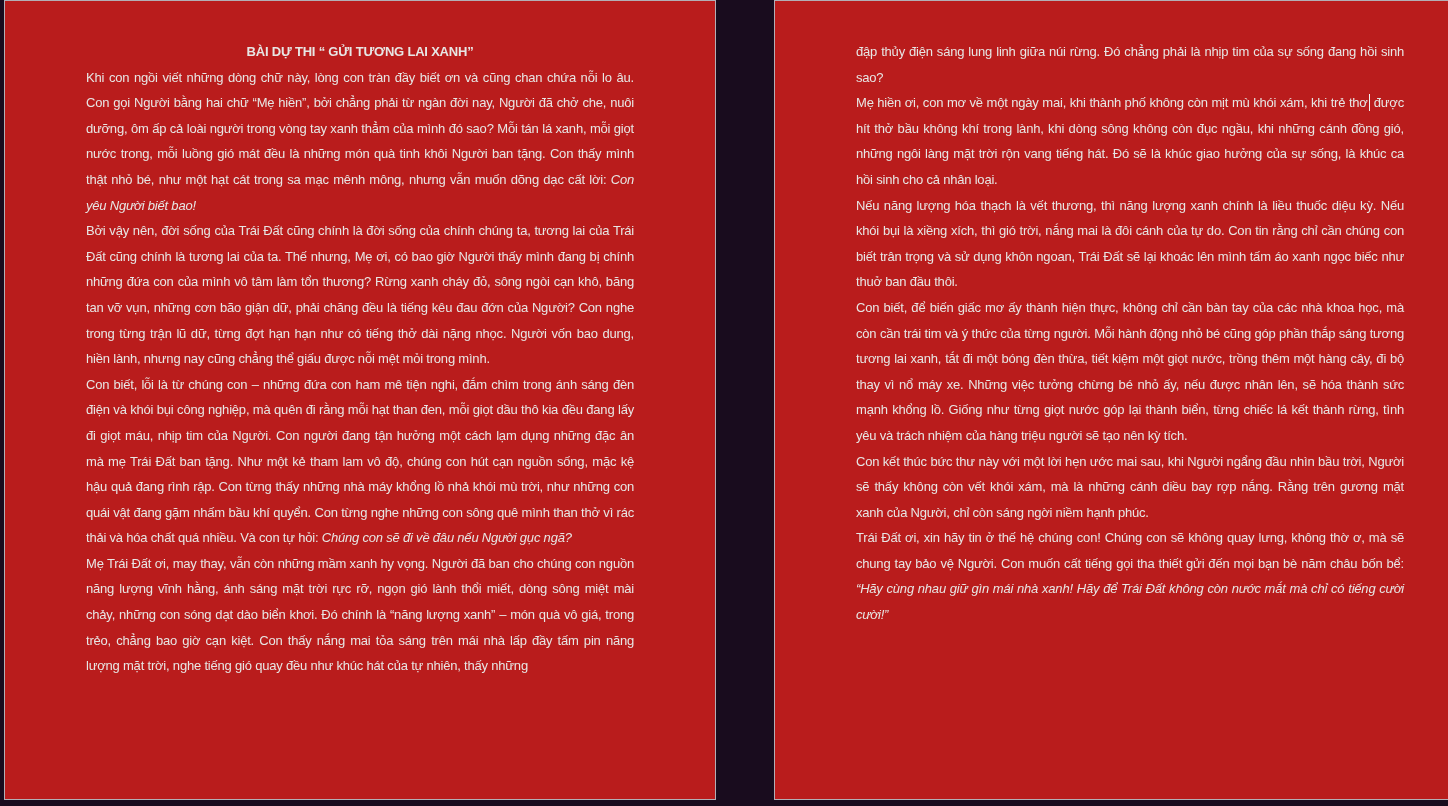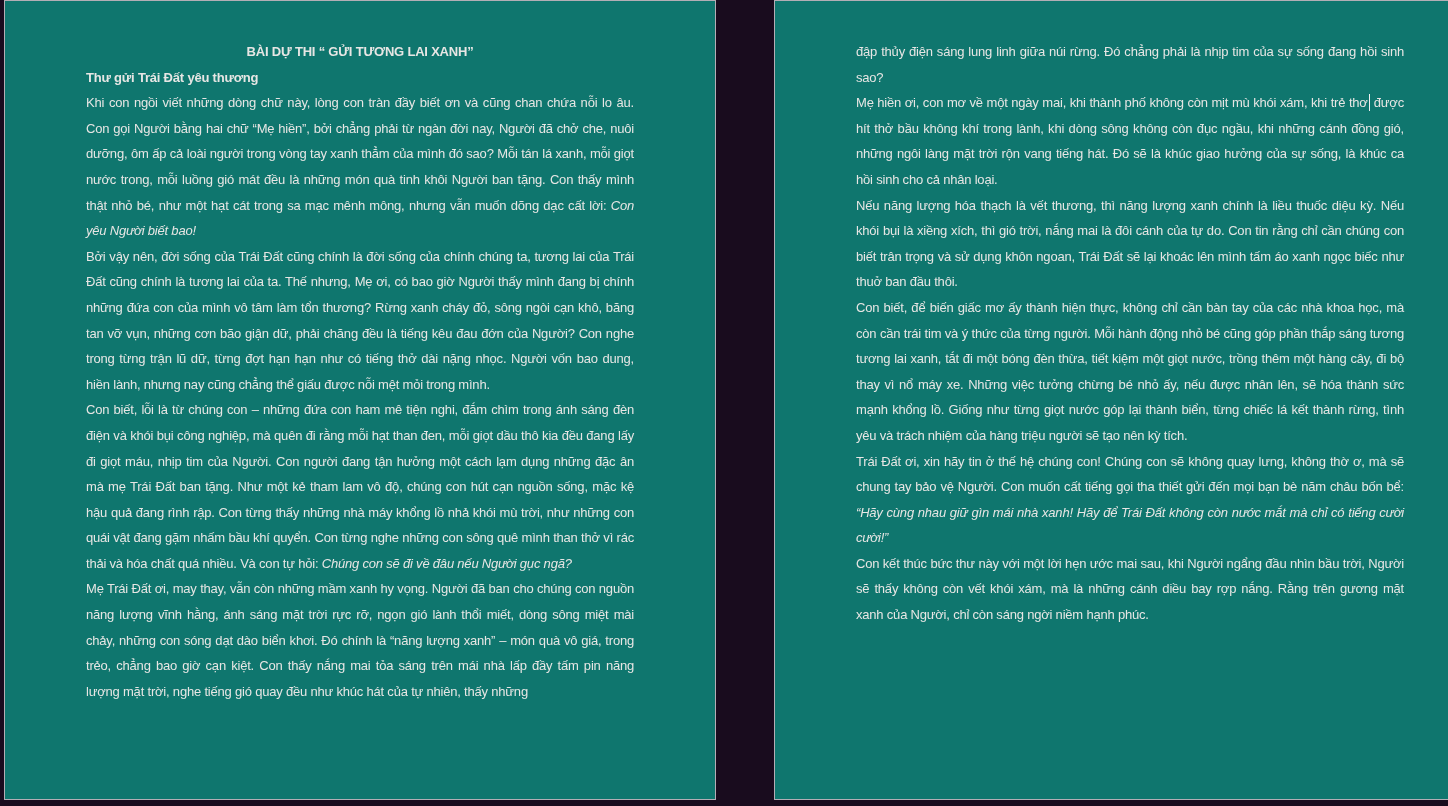--- a/index.html
+++ b/index.html
@@ -15,21 +15,21 @@
     position: relative;
     width: 1448px;
     height: 806px;
     background: #190c1e;
   }
   .page {
     position: absolute;
     top: 0;
     width: 710px;
     height: 798px;
-    background: #0f766e;
+    background: #b91c1c;
     border: 1px solid #b3aeb5;
     box-sizing: content-box;
     overflow: hidden;
   }
   .page.left  { left: 4px; }
   .page.right { left: 774px; }
   .page-inner {
     padding: 38px 81px 0 81px;
   }
   p.para {
@@ -60,30 +60,29 @@
     margin-left: 1px;
   }
 </style>
 </head>
 <body>
 
 <div class="canvas">
   <section class="page left">
     <div class="page-inner">
         <p class="para center bold"><span>BÀI DỰ THI “ GỬI TƯƠNG LAI XANH”</span></p>
-        <p class="para bold"><span>Thư gửi Trái Đất yêu thương</span></p>
         <p class="para"><span>Khi con ngồi viết những dòng chữ này, lòng con tràn đầy biết ơn và cũng chan chứa nỗi lo âu. Con gọi Người bằng hai chữ “Mẹ hiền”, bởi chẳng phải từ ngàn đời nay, Người đã chở che, nuôi dưỡng, ôm ấp cả loài người trong vòng tay xanh thẳm của mình đó sao? Mỗi tán lá xanh, mỗi giọt nước trong, mỗi luồng gió mát đều là những món quà tinh khôi Người ban tặng. Con thấy mình thật nhỏ bé, như một hạt cát trong sa mạc mênh mông, nhưng vẫn muốn dõng dạc cất lời: </span><span class="italic">Con yêu Người biết bao!</span></p>
         <p class="para"><span>Bởi vậy nên, đời sống của Trái Đất cũng chính là đời sống của chính chúng ta, tương lai của Trái Đất cũng chính là tương lai của ta. Thế nhưng, Mẹ ơi, có bao giờ Người thấy mình đang bị chính những đứa con của mình vô tâm làm tổn thương? Rừng xanh cháy đỏ, sông ngòi cạn khô, băng tan vỡ vụn, những cơn bão giận dữ, phải chăng đều là tiếng kêu đau đớn của Người? Con nghe trong từng trận lũ dữ, từng đợt hạn hạn như có tiếng thở dài nặng nhọc. Người vốn bao dung, hiền lành, nhưng nay cũng chẳng thể giấu được nỗi mệt mỏi trong mình.</span></p>
         <p class="para"><span>Con biết, lỗi là từ chúng con – những đứa con ham mê tiện nghi, đắm chìm trong ánh sáng đèn điện và khói bụi công nghiệp, mà quên đi rằng mỗi hạt than đen, mỗi giọt dầu thô kia đều đang lấy đi giọt máu, nhịp tim của Người. Con người đang tận hưởng một cách lạm dụng những đặc ân mà mẹ Trái Đất ban tặng. Như một kẻ tham lam vô độ, chúng con hút cạn nguồn sống, mặc kệ hậu quả đang rình rập. Con từng thấy những nhà máy khổng lồ nhả khói mù trời, như những con quái vật đang gặm nhấm bầu khí quyển. Con từng nghe những con sông quê mình than thở vì rác thải và hóa chất quá nhiều. Và con tự hỏi: </span><span class="italic">Chúng con sẽ đi về đâu nếu Người gục ngã?</span></p>
         <p class="para"><span>Mẹ Trái Đất ơi, may thay, vẫn còn những mầm xanh hy vọng. Người đã ban cho chúng con nguồn năng lượng vĩnh hằng, ánh sáng mặt trời rực rỡ, ngọn gió lành thổi miết, dòng sông miệt mài chảy, những con sóng dạt dào biển khơi. Đó chính là “năng lượng xanh” – món quà vô giá, trong trẻo, chẳng bao giờ cạn kiệt. Con thấy nắng mai tỏa sáng trên mái nhà lấp đầy tấm pin năng lượng mặt trời, nghe tiếng gió quay đều như khúc hát của tự nhiên, thấy những</span></p>
       </div>
   </section>
   <section class="page right">
     <div class="page-inner">
         <p class="para"><span>đập thủy điện sáng lung linh giữa núi rừng. Đó chẳng phải là nhịp tim của sự sống đang hồi sinh sao?</span></p>
         <p class="para"><span>Mẹ hiền ơi, con mơ về một ngày mai, khi thành phố không còn mịt mù khói xám, khi trẻ thơ</span><span class="caret"></span><span> được hít thở bầu không khí trong lành, khi dòng sông không còn đục ngầu, khi những cánh đồng gió, những ngôi làng mặt trời rộn vang tiếng hát. Đó sẽ là khúc giao hưởng của sự sống, là khúc ca hồi sinh cho cả nhân loại.</span></p>
         <p class="para"><span>Nếu năng lượng hóa thạch là vết thương, thì năng lượng xanh chính là liều thuốc diệu kỳ. Nếu khói bụi là xiềng xích, thì gió trời, nắng mai là đôi cánh của tự do. Con tin rằng chỉ cần chúng con biết trân trọng và sử dụng khôn ngoan, Trái Đất sẽ lại khoác lên mình tấm áo xanh ngọc biếc như thuở ban đầu thôi.</span></p>
         <p class="para"><span>Con biết, để biến giấc mơ ấy thành hiện thực, không chỉ cần bàn tay của các nhà khoa học, mà còn cần trái tim và ý thức của từng người. Mỗi hành động nhỏ bé cũng góp phần thắp sáng tương tương lai xanh, tắt đi một bóng đèn thừa, tiết kiệm một giọt nước, trồng thêm một hàng cây, đi bộ thay vì nổ máy xe. Những việc tưởng chừng bé nhỏ ấy, nếu được nhân lên, sẽ hóa thành sức mạnh khổng lồ. Giống như từng giọt nước góp lại thành biển, từng chiếc lá kết thành rừng, tình yêu và trách nhiệm của hàng triệu người sẽ tạo nên kỳ tích.</span></p>
+        <p class="para"><span>Con kết thúc bức thư này với một lời hẹn ước mai sau, khi Người ngẩng đầu nhìn bầu trời, Người sẽ thấy không còn vết khói xám, mà là những cánh diều bay rợp nắng. Rằng trên gương mặt xanh của Người, chỉ còn sáng ngời niềm hạnh phúc.</span></p>
         <p class="para"><span>Trái Đất ơi, xin hãy tin ở thế hệ chúng con! Chúng con sẽ không quay lưng, không thờ ơ, mà sẽ chung tay bảo vệ Người. Con muốn cất tiếng gọi tha thiết gửi đến mọi bạn bè năm châu bốn bể: </span><span class="italic">“Hãy cùng nhau giữ gìn mái nhà xanh! Hãy để Trái Đất không còn nước mắt mà chỉ có tiếng cười cười!”</span></p>
-        <p class="para"><span>Con kết thúc bức thư này với một lời hẹn ước mai sau, khi Người ngẩng đầu nhìn bầu trời, Người sẽ thấy không còn vết khói xám, mà là những cánh diều bay rợp nắng. Rằng trên gương mặt xanh của Người, chỉ còn sáng ngời niềm hạnh phúc.</span></p>
       </div>
   </section>
 </div>
 
 </body></html>

